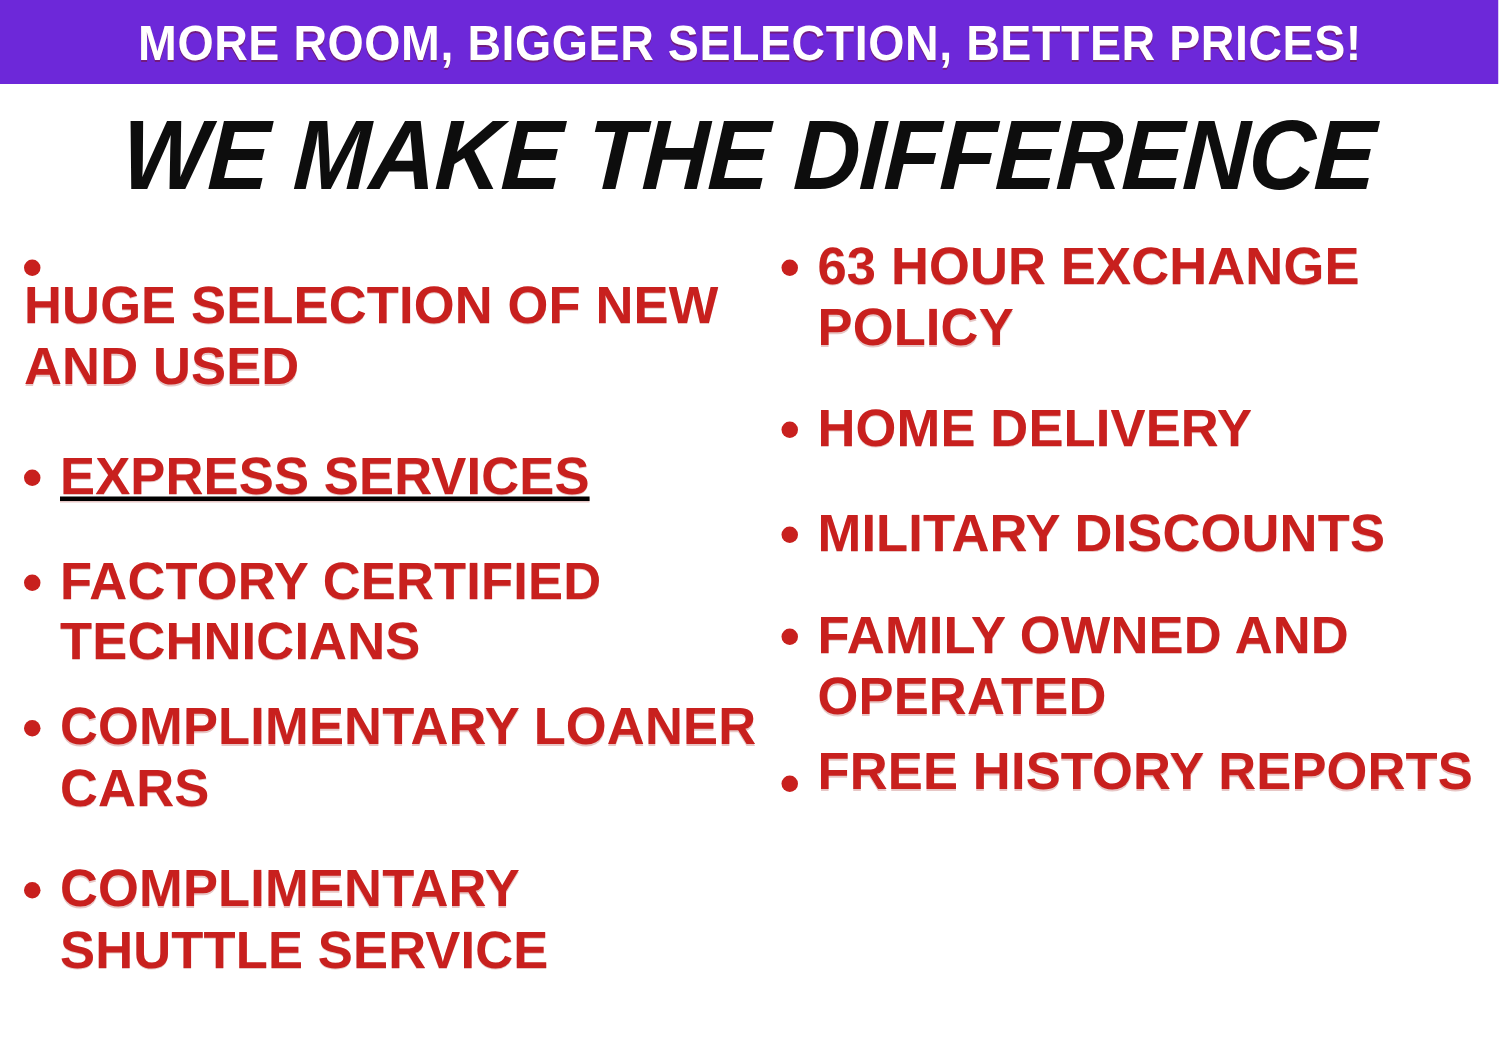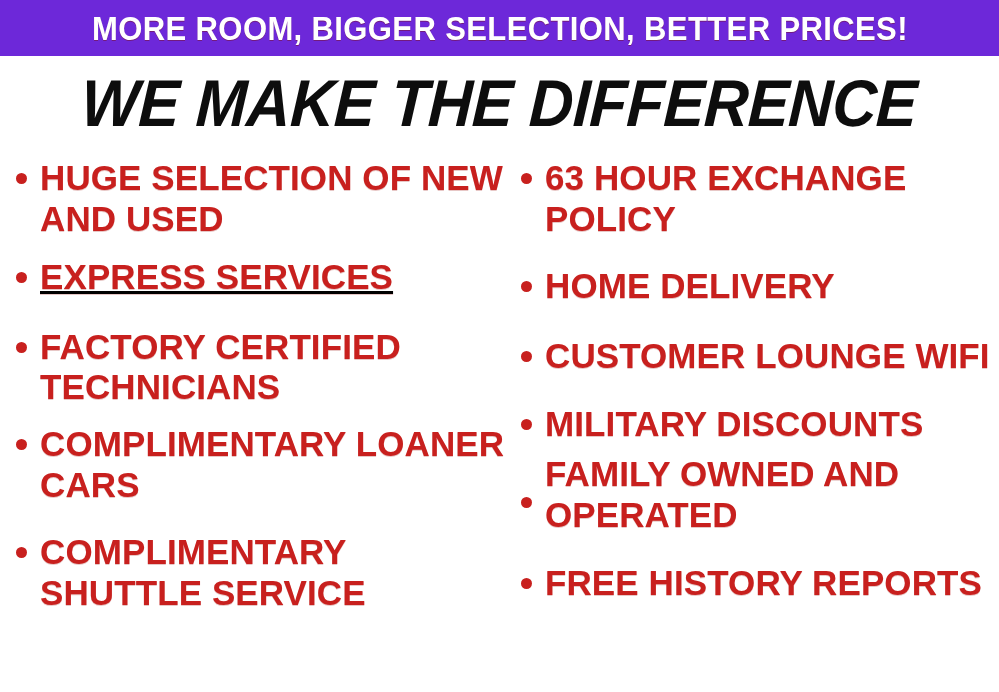--- a/index.html
+++ b/index.html
@@ -93,21 +93,21 @@
   .column-right {
     width: 494px;
     padding-left: 16px;
   }
 
   .bullet-item {
     display: flex;
     align-items: flex-start;
     margin-bottom: 32px;
   }
-  .column-left .bullet-item:nth-child(1) { margin-bottom: 18px; }
+  .column-left .bullet-item:nth-child(1) { margin-bottom: 33px; flex-direction: column; }
   .column-left .bullet-item:nth-child(2) { margin-bottom: 29px; text-decoration: underline; }
   .column-left .bullet-item:nth-child(3) { margin-bottom: 16px; }
   .column-left .bullet-item:nth-child(4) { margin-bottom: 27px; }
 
   .column-right .bullet-item:nth-child(1) { margin-bottom: 27px; }
   .column-right .bullet-item:nth-child(2) { margin-bottom: 29px; }
   .column-right .bullet-item:nth-child(3) { margin-bottom: 28px; }
   .column-right .bullet-item:nth-child(4) { margin-bottom: 9px; }
   .column-right .bullet-item:nth-child(5) { margin-bottom: 28px; align-items: center; }
 
@@ -173,24 +173,20 @@
       <div class="bullet-item">
         <span class="bullet-dot"></span>
         <span class="bullet-label">63 HOUR EXCHANGE POLICY</span>
       </div>
       <div class="bullet-item">
         <span class="bullet-dot"></span>
         <span class="bullet-label">HOME DELIVERY</span>
       </div>
       <div class="bullet-item">
         <span class="bullet-dot"></span>
-        <span class="bullet-label">CUSTOMER LOUNGE WIFI</span>
-      </div>
-      <div class="bullet-item">
-        <span class="bullet-dot"></span>
         <span class="bullet-label">MILITARY DISCOUNTS</span>
       </div>
       <div class="bullet-item">
         <span class="bullet-dot"></span>
         <span class="bullet-label">FAMILY OWNED AND OPERATED</span>
       </div>
       <div class="bullet-item">
         <span class="bullet-dot"></span>
         <span class="bullet-label">FREE HISTORY REPORTS</span>
       </div>

